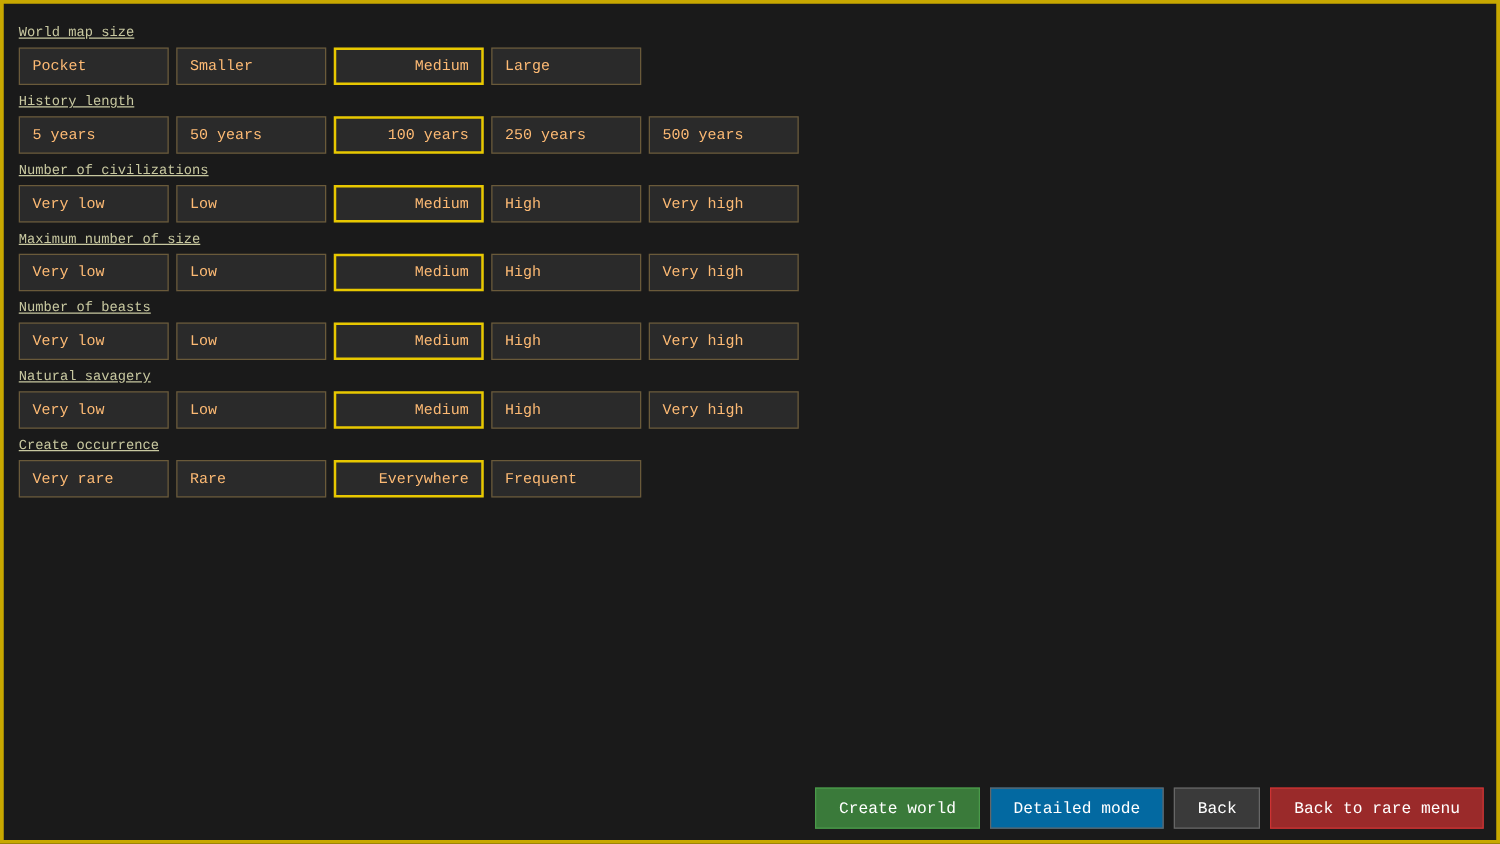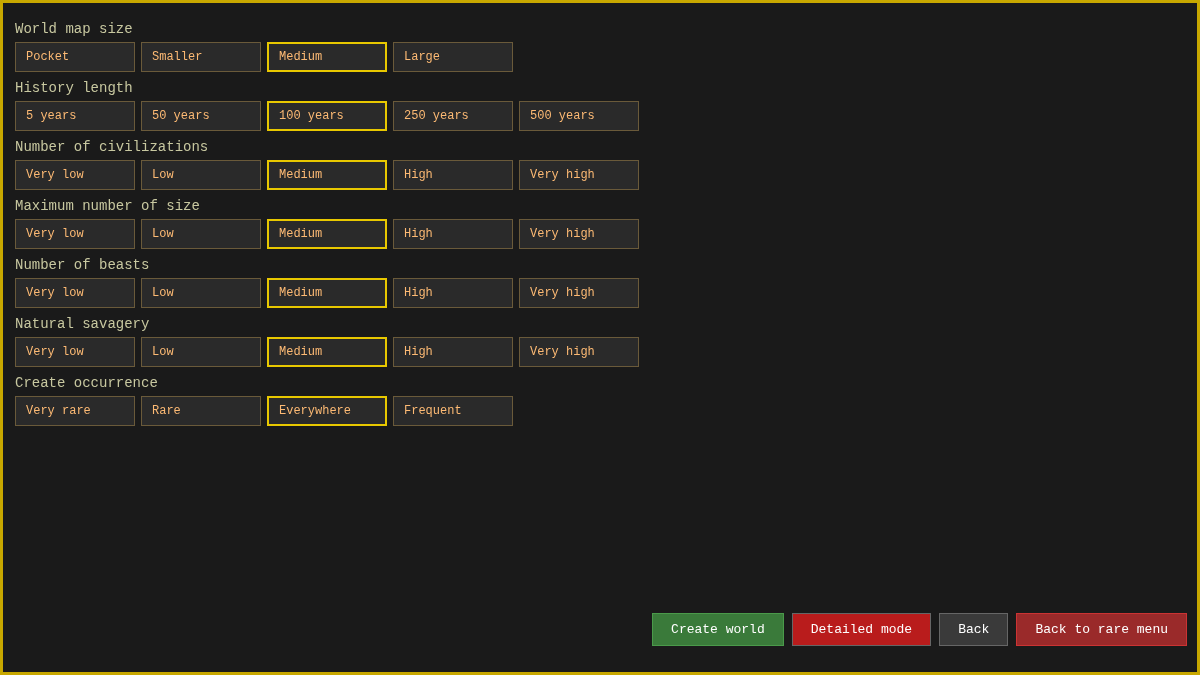--- a/index.html
+++ b/index.html
@@ -13,24 +13,25 @@
       color: #c8c8c8;
       overflow: hidden;
       position: relative;
     }
 
     .main-content {
       padding: 10px 12px;
     }
 
     .section-label {
-      font-size: 14px;
+      font-size: 11px;
       color: #c8c8a0;
       margin-bottom: 5px;
       margin-top: 8px;
+      text-decoration: underline;
     }
 
     .button-row {
       display: flex;
       flex-direction: row;
       gap: 6px;
       margin-bottom: 4px;
     }
 
     .opt-btn {
@@ -41,46 +42,47 @@
       font-family: 'Courier New', Courier, monospace;
       font-size: 12px;
       cursor: pointer;
       min-width: 120px;
       text-align: left;
     }
 
     .opt-btn.selected {
       border: 2px solid #e8c800;
       background-color: #2a2a2a;
+      text-align: right;
     }
 
     .bottom-bar {
       position: absolute;
-      bottom: 26px;
+      bottom: 9px;
       right: 10px;
       display: flex;
       gap: 8px;
     }
 
     .action-btn {
       padding: 8px 18px;
       font-family: 'Courier New', Courier, monospace;
       font-size: 13px;
       cursor: pointer;
       border: 1px solid #555;
       color: #fff;
     }
 
     .btn-create {
       background-color: #3a7a3a;
       border-color: #4a9a4a;
     }
 
     .btn-detailed {
-      background-color: #b91c1c;
+      background-color: #0369a1;
       border-color: #666;
     }
 
     .btn-mods {
       background-color: #3a3a3a;
       border-color: #666;
     }
 
     .btn-back {
       background-color: #9a2a2a;

